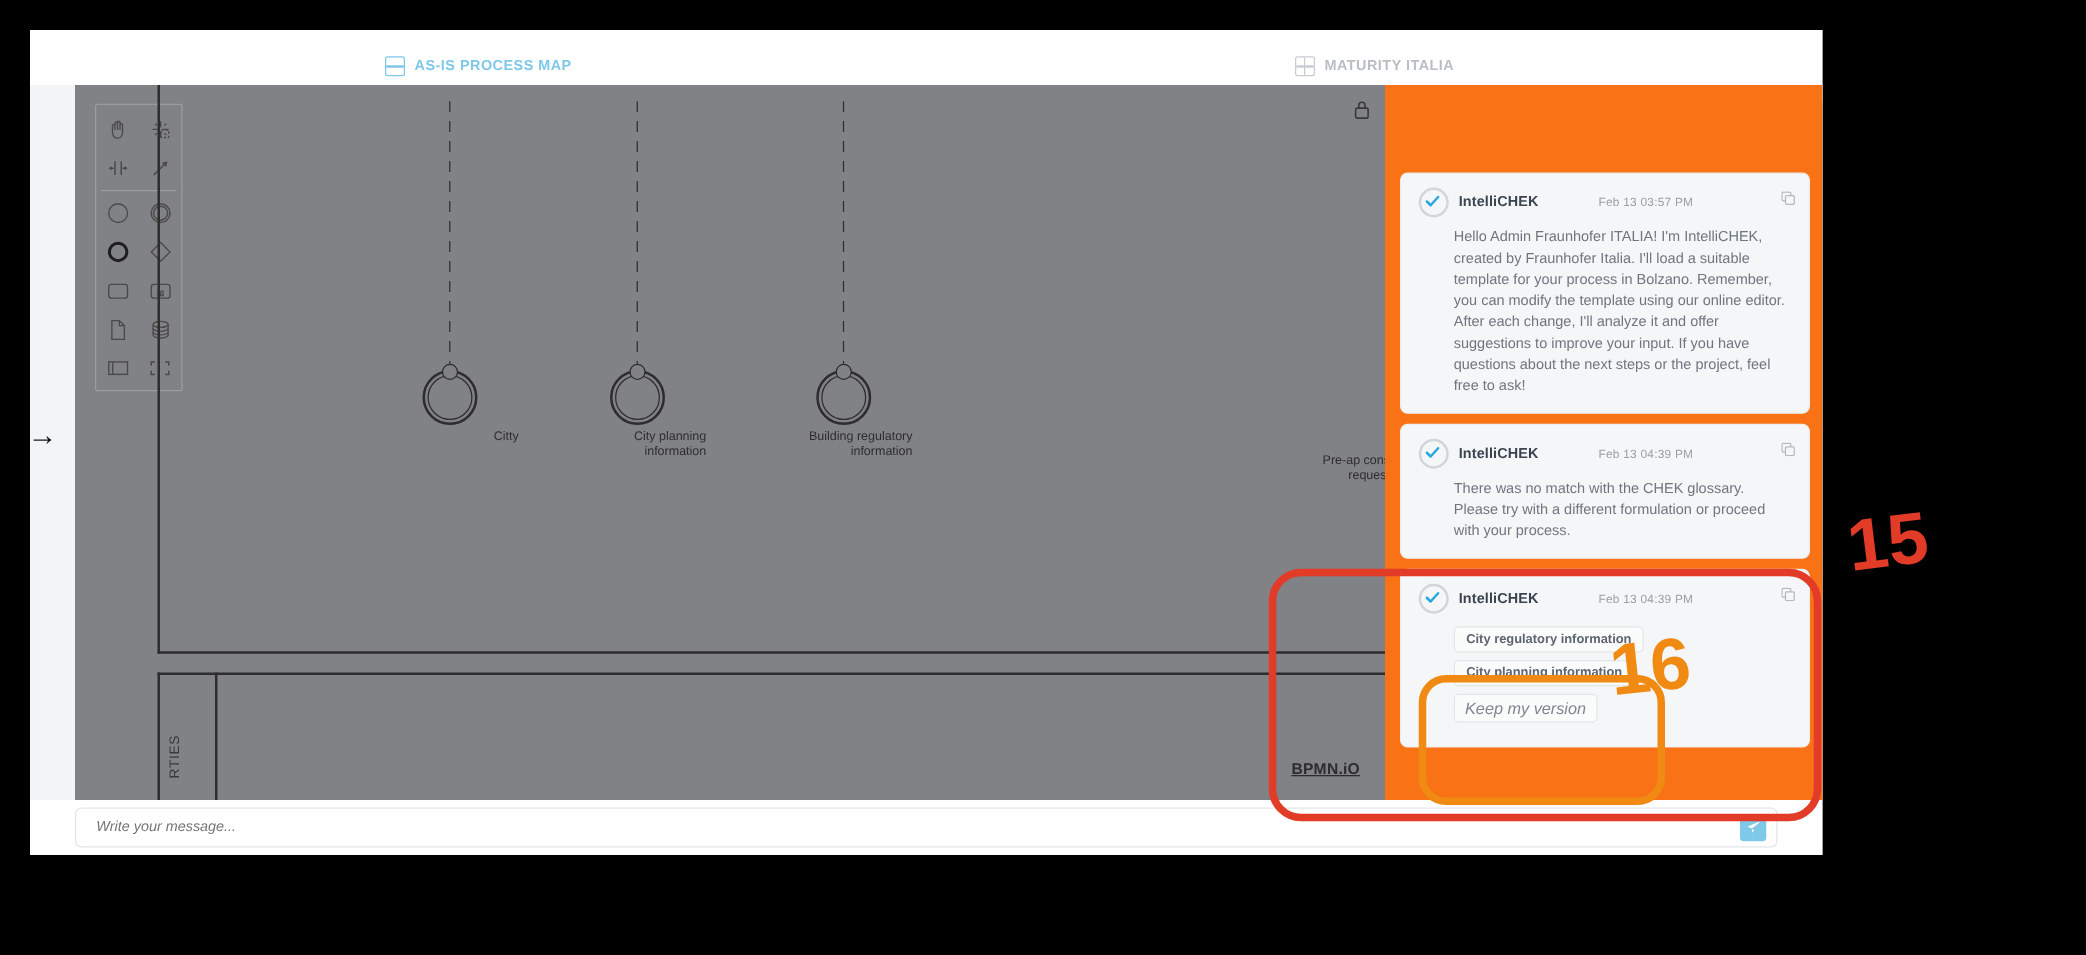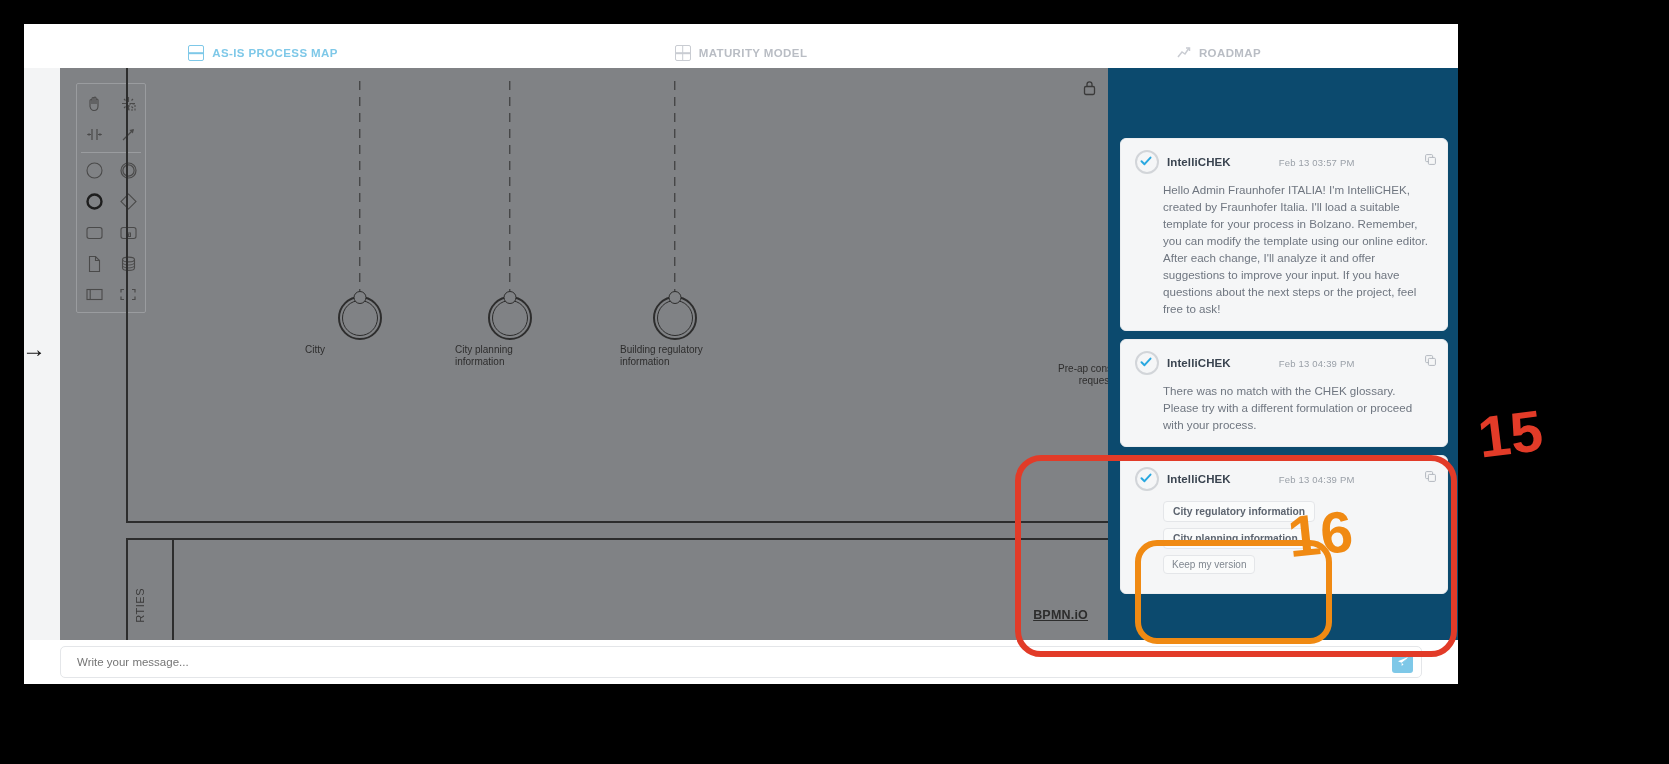--- a/index.html
+++ b/index.html
@@ -112,21 +112,21 @@
   .lane-label{
     position:absolute;
     font-size:11px;color:#3a3a3a;
     writing-mode:vertical-rl;
     transform:rotate(180deg);
     letter-spacing:.5px;
   }
 
   .node{
     position:absolute;
-    text-align:left;
+    text-align:right;
     width:110px;
   }
   .node .ring{
     width:40px;height:40px;margin:0 auto;
     border:2px solid #2d2d2d;
     border-radius:50%;
     position:relative;
   }
   .node .ring:before{
     content:"";position:absolute;left:2px;top:2px;right:2px;bottom:2px;
@@ -155,21 +155,21 @@
   .bpmnio{
     position:absolute;right:20px;bottom:18px;
     font-size:12.5px;font-weight:700;color:#2d2d2d;
     text-decoration:underline;letter-spacing:.2px;
   }
 
   
   .chat{
     position:relative;
     flex:1;
-    background:#0c4a6e;
+    background:#f97316;
     padding:8px 10px 0 12px;
     overflow:hidden;
   }
   .msg{
     background:#f5f6f7;
     border:1px solid #eceef0;
     border-radius:6px;
     padding:11px 14px 13px 14px;
     margin-bottom:8px;
     position:relative;
@@ -195,21 +195,21 @@
   .chip{
     display:block;width:max-content;
     background:#fafbfb;
     border:1px solid #e4e6e9;
     border-radius:4px;
     padding:4px 9px;
     margin-bottom:6px;
     font-size:10.3px;font-weight:700;color:#5d6570;
     cursor:pointer;
   }
-  .chip.secondary{font-size:10px;font-weight:400;color:#7f868f;padding:3px 8px;}
+  .chip.secondary{font-size:13px;font-weight:400;color:#7f868f;padding:3px 8px;font-style:italic;}
 
   
   .composer{
     position:absolute;left:0;bottom:0;
     width:100%;height:44px;
     background:#ffffff;
     display:flex;align-items:center;
     padding:0 36px;
     box-sizing:border-box;
   }
@@ -219,20 +219,21 @@
     border-radius:5px;
     display:flex;align-items:center;
     padding:0 8px 0 14px;
     background:#fff;
   }
   .composer-input{
     flex:1;border:none;outline:none;
     font-size:11.5px;color:#9aa0a8;
     font-family:"Liberation Sans", sans-serif;
     background:transparent;
+    font-style:italic;
   }
   .send-btn{
     width:21px;height:21px;border-radius:3px;
     background:#7ec8e8;
     display:flex;align-items:center;justify-content:center;
     cursor:pointer;flex:0 0 auto;
   }
 
   
   .anno{position:absolute;pointer-events:none;}
@@ -264,34 +265,24 @@
   <div class="tabbar">
 
     <div class="tab active">
       <span class="tab-ico ico-pool"></span>
       <span>AS-IS PROCESS MAP</span>
       <span class="tab-underline"></span>
     </div>
 
     <div class="tab">
       <span class="tab-ico ico-grid"></span>
-      <span>MATURITY MODEL</span>
+      <span>MATURITY ITALIA</span>
       <span class="tab-underline"></span>
     </div>
 
-    <div class="tab">
-      <span class="tab-ico ico-trend">
-        <svg width="14" height="14" viewBox="0 0 14 14">
-            <polyline points="1,11 5,6 8,8 12,2" fill="none" stroke="#c9ccd2" stroke-width="1.5"></polyline>
-            <polyline points="9,2 12.5,2 12.5,5" fill="none" stroke="#c9ccd2" stroke-width="1.5"></polyline>
-          </svg>
-      </span>
-      <span>ROADMAP</span>
-      <span class="tab-underline"></span>
-    </div>
 
   </div>
 
   <div class="main">
 
     <div class="canvas-wrap">
 
       <div class="palette">
         <div class="pal-row">
           <div class="pal-cell">

